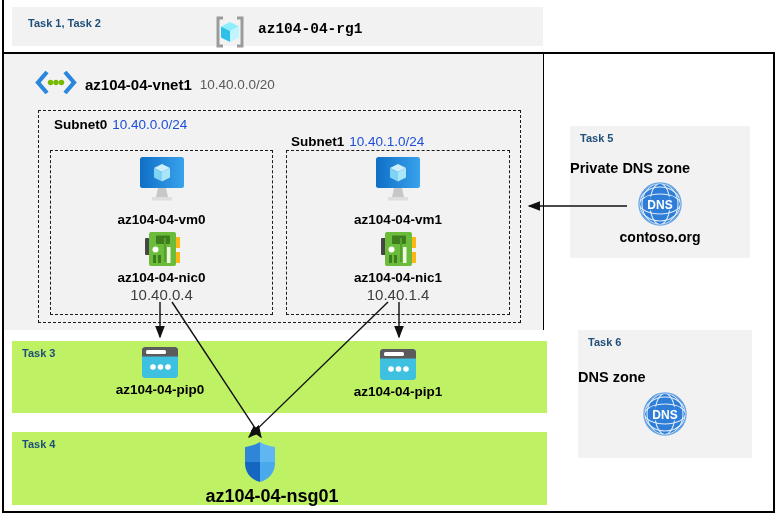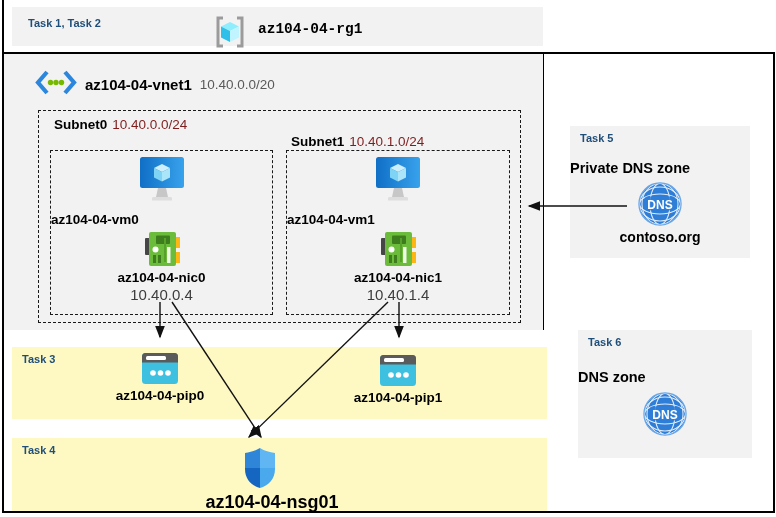--- a/index.html
+++ b/index.html
@@ -17,34 +17,34 @@
   #task12-label{left:16px;top:10px;}
   #rg-icon{left:202px;top:9px;}
   #rg-label{left:246px;top:14px;font-weight:bold;font-size:14.5px;font-family:Liberation Mono, monospace;}
   
   #vnet-area{left:3.5px;top:54px;width:539.5px;height:276px;background:#f2f2f2;border-right:1.5px solid #000;box-sizing:content-box;}
   #vnet-header{left:35px;top:70px;display:flex;align-items:center;gap:8px;}
   #vnet-name{font-weight:bold;font-size:15px;}
   #vnet-cidr{font-size:13.5px;color:#595959;}
   #outer-dashed{left:38px;top:110px;width:483px;height:213px;border:1.3px dashed #1a1a1a;box-sizing:border-box;}
   .subnet-label-row{font-weight:bold;font-size:13.5px;}
-  .subnet-label-row .cidr{font-weight:normal;color:#7f1d1d;margin-left:5px;}
+  .subnet-label-row .cidr{font-weight:normal;color:#1d4ed8;margin-left:5px;}
   #subnet0-label{left:54px;top:117px;}
   #subnet1-label{left:291px;top:134px;}
   .subnet-box{border:1.3px dashed #1a1a1a;box-sizing:border-box;}
   #subnet0-box{left:50px;top:150px;width:223px;height:165px;}
   #subnet1-box{left:286px;top:150px;width:224px;height:165px;}
   .center-x{left:50%;transform:translateX(-50%);}
   .vm-icon{top:6px;}
-  .vm-label{top:61px;width:100%;text-align:left;font-weight:bold;font-size:13.5px;}
+  .vm-label{top:61px;width:100%;text-align:center;font-weight:bold;font-size:13.5px;}
   .nic-icon{top:81px;}
   .nic-label{top:119px;width:100%;text-align:center;font-weight:bold;font-size:13.5px;}
   .ip-label{top:135px;width:100%;text-align:center;font-size:15px;color:#3d3d3d;}
   
-  .gray-band{background:#fef9c3;margin-top:6px;}
+  .gray-band{background:#bef264;}
   #task3-band{left:12px;top:341px;width:535px;height:72px;}
   #task4-band{left:12px;top:432px;width:535px;height:73px;}
   #task5-box{left:570px;top:126px;width:180px;height:132px;background:#f2f2f2;}
   #task6-box{left:578px;top:330px;width:174px;height:128px;background:#f2f2f2;}
   .band-heading{left:10px;top:6px;}
   .pip-label{font-weight:bold;font-size:13.5px;text-align:center;width:120px;}
   .nsg-label{font-weight:bold;font-size:18px;text-align:center;}
   .dns-title{width:100%;font-weight:bold;font-size:14.5px;}
   .dns-zone-name{width:100%;text-align:center;font-weight:bold;font-size:14px;}
   #arrow-layer{left:0;top:0;pointer-events:none;}

